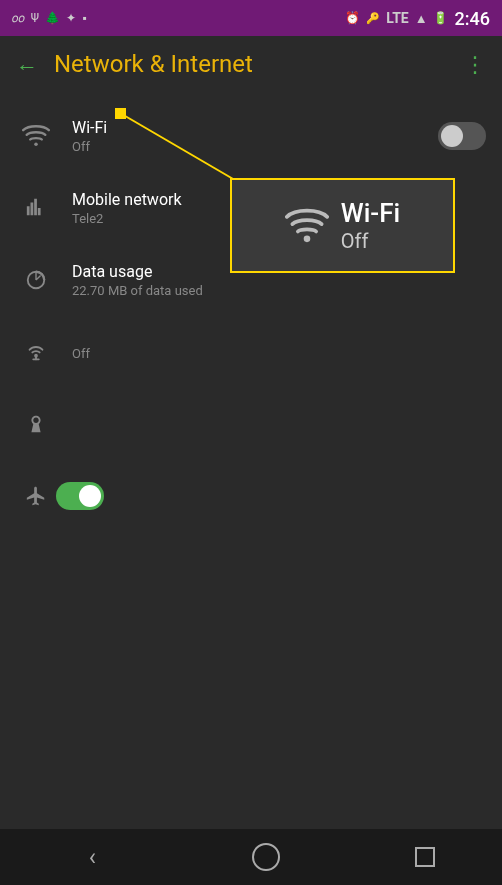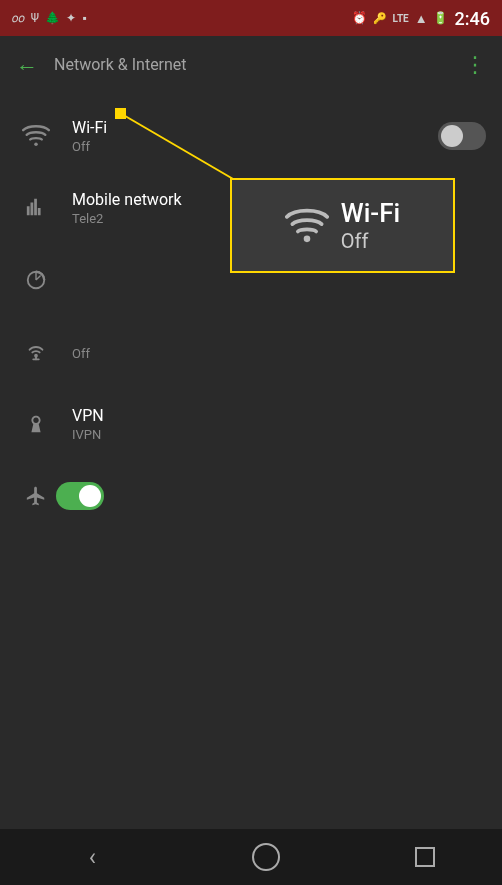--- a/index.html
+++ b/index.html
@@ -9,21 +9,21 @@
       background: #2a2a2a;
       font-family: 'Roboto', Arial, sans-serif;
       color: #ffffff;
       overflow: hidden;
       position: relative;
     }
 
     
     .status-bar {
       height: 36px;
-      background: #7f1d1d;
+      background: #701a75;
       display: flex;
       align-items: center;
       justify-content: space-between;
       padding: 0 12px;
     }
     .status-left {
       display: flex;
       align-items: center;
       gap: 6px;
     }
@@ -47,22 +47,22 @@
       align-items: center;
       padding: 0 16px;
       gap: 16px;
     }
     .back-arrow {
       color: #4CAF50;
       font-size: 22px;
       cursor: pointer;
     }
     .top-title {
-      color: #a3a3a3;
-      font-size: 16px;
+      color: #eab308;
+      font-size: 24px;
       font-weight: 400;
       flex: 1;
     }
     .menu-dots {
       color: #4CAF50;
       font-size: 22px;
       cursor: pointer;
     }
 
     
@@ -202,21 +202,21 @@
   <div class="status-left">
     <span class="status-icon">𝑜𝑜</span>
     <span class="status-icon">Ψ</span>
     <span class="status-icon">🌲</span>
     <span class="status-icon">✦</span>
     <span class="status-icon">▪</span>
   </div>
   <div class="status-right">
     <span style="font-size:12px;">⏰</span>
     <span style="font-size:11px;">🔑</span>
-    <span style="font-size:10px; font-weight:bold;">LTE</span>
+    <span style="font-size:14px; font-weight:bold;">LTE</span>
     <span style="font-size:13px;">▲</span>
     <span style="font-size:12px;">🔋</span>
     <span style="font-size:18px; font-weight:500; color:#fff;">2:46</span>
   </div>
 </div>
 
 <div class="top-bar">
   <span class="back-arrow">←</span>
   <span class="top-title">Network &amp; Internet</span>
   <span class="menu-dots">⋮</span>
@@ -256,20 +256,24 @@
     </div>
   </div>
 
   <div class="settings-item">
     <div class="item-icon">
       <svg class="data-svg" viewBox="0 0 24 24" fill="none" stroke="#888" stroke-width="2">
         <circle cx="12" cy="12" r="9"></circle>
         <path d="M12 3 A9 9 0 0 1 21 12" stroke="#888" stroke-width="2.5"></path>
         <path d="M12 3v9M12 12l5-5" stroke="#888" stroke-width="1.5"></path>
       </svg>
+    </div>
+    <div class="item-content">
+      <div class="item-title">Data usage</div>
+      <div class="item-subtitle">22.70 MB of data used</div>
     </div>
   </div>
 
   <div class="settings-item">
     <div class="item-icon">
       <svg class="hotspot-svg" viewBox="0 0 24 24" fill="none">
         <circle cx="12" cy="16" r="2" fill="#888"></circle>
         <path d="M8 12.5c1-1 2.5-1.5 4-1.5s3 .5 4 1.5" stroke="#888" stroke-width="2" stroke-linecap="round" fill="none"></path>
         <path d="M5 9.5c1.8-2 4.5-3 7-3s5.2 1 7 3" stroke="#888" stroke-width="2" stroke-linecap="round" fill="none"></path>
         <path d="M12 16 v4" stroke="#888" stroke-width="2" stroke-linecap="round"></path>
@@ -279,24 +283,20 @@
     <div class="item-content">
       <div class="item-subtitle">Off</div>
     </div>
   </div>
 
   <div class="settings-item">
     <div class="item-icon">
       <svg class="vpn-svg" viewBox="0 0 24 24" fill="#888">
         <path d="M12 3C9.24 3 7 5.24 7 8c0 1.66.81 3.13 2.05 4.06L7 21h10l-2.05-8.94C16.19 11.13 17 9.66 17 8c0-2.76-2.24-5-5-5zm0 2c1.65 0 3 1.35 3 3s-1.35 3-3 3-3-1.35-3-3 1.35-3 3-3z"></path>
       </svg>
-    </div>
-    <div class="item-content">
-      <div class="item-title">VPN</div>
-      <div class="item-subtitle">IVPN</div>
     </div>
   </div>
 
   <div class="settings-item">
     <div class="item-icon">
       <svg class="airplane-svg" viewBox="0 0 24 24" fill="#888">
         <path d="M21 16v-2l-8-5V3.5c0-.83-.67-1.5-1.5-1.5S10 2.67 10 3.5V9l-8 5v2l8-2.5V19l-2 1.5V22l3.5-1 3.5 1v-1.5L13 19v-5.5l8 2.5z"></path>
       </svg>
     </div>
     <div class="item-toggle">

